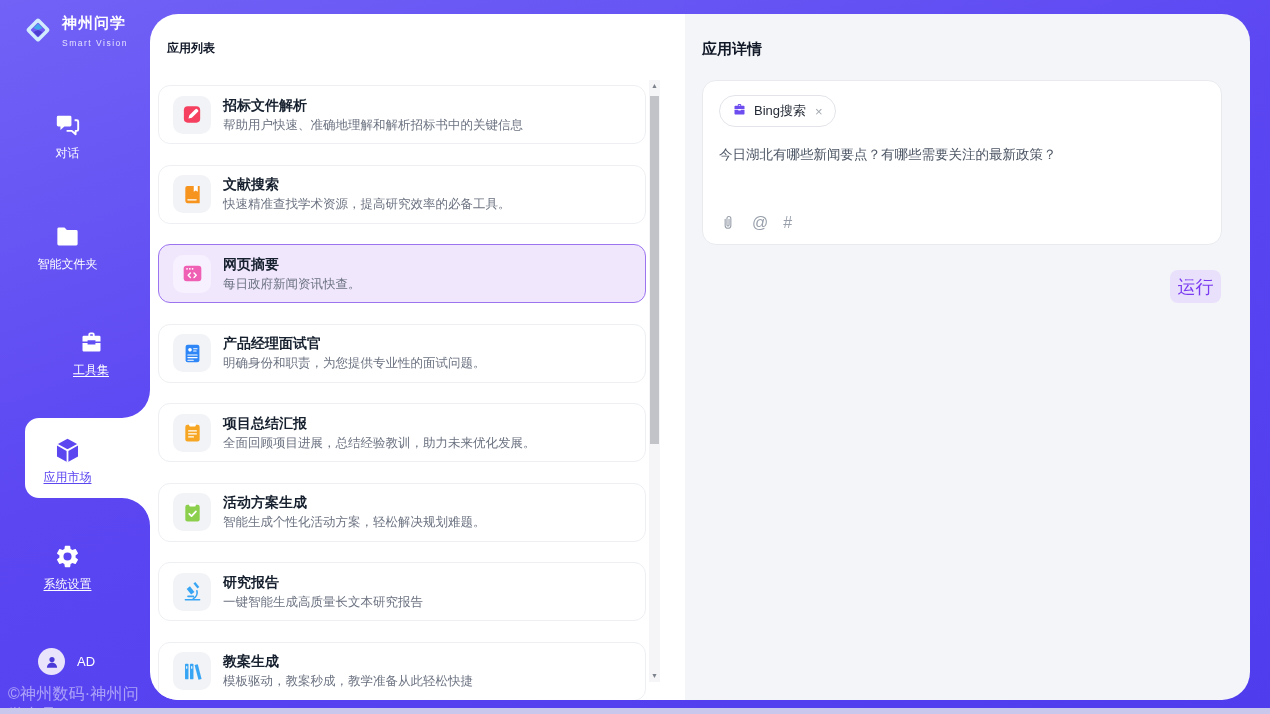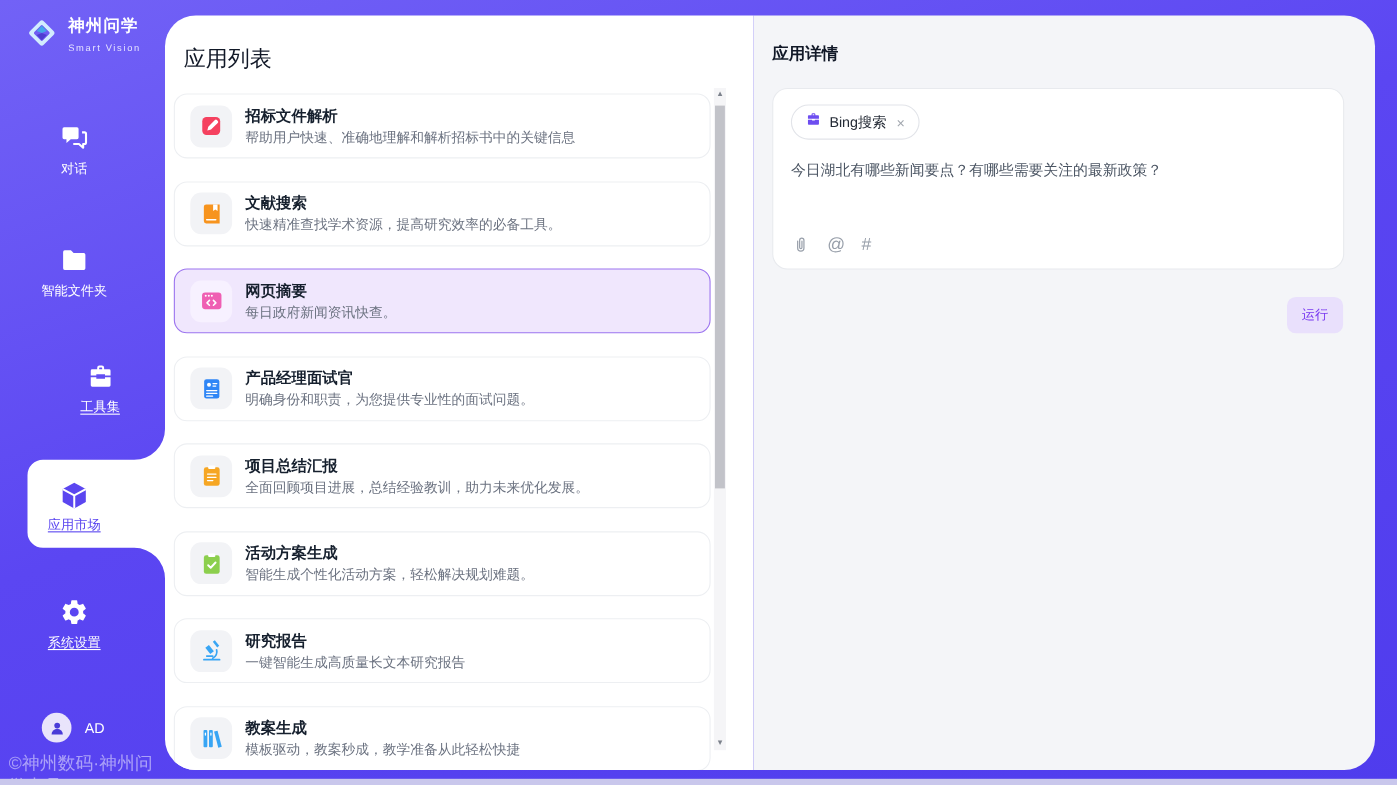--- a/index.html
+++ b/index.html
@@ -20,21 +20,21 @@
   .nav-item.active .nlabel{color:#5b46f0;}
   .bubble-svg{position:absolute;left:22px;top:390px;}
   .user-row{position:absolute;left:38px;top:648px;display:flex;align-items:center;gap:12px;cursor:pointer;}
   .avatar{width:27px;height:27px;border-radius:50%;background:#e9e4fb;display:flex;align-items:center;justify-content:center;}
   .user-name{color:#fff;font-size:13px;}
   .copyright{position:absolute;left:8px;top:684px;width:140px;color:rgba(255,255,255,.5);font-size:16px;letter-spacing:.2px;}
 
   
   .list-panel{position:absolute;left:150px;top:14px;width:535px;height:686px;background:#fff;
     border-radius:28px 0 0 28px;overflow:hidden;}
-  .panel-title{position:absolute;left:17px;top:26px;font-size:20px;font-weight:400;color:#111827;}
+  .panel-title{position:absolute;left:17px;top:26px;font-size:12px;font-weight:700;color:#111827;}
   .cards{position:absolute;left:0;top:0;width:100%;height:100%;}
   .app-card{position:absolute;left:8px;width:488px;height:59px;background:#fff;border:1px solid #edeff2;
     border-radius:12px;display:flex;align-items:center;padding:0 14px;gap:12px;cursor:pointer;}
   .app-card.selected{background:#f0e7fd;border:1.5px solid #9c74ef;}
   .app-ic{width:38px;height:38px;border-radius:10px;background:#f2f3f6;display:flex;align-items:center;justify-content:center;flex:0 0 38px;}
   .app-card.selected .app-ic{background:#f7f1ff;}
   .app-ic svg{width:23px;height:23px;}
   .app-tx{min-width:0;}
   .app-name{font-size:14px;font-weight:700;color:#16202e;line-height:18px;}
   .app-desc{font-size:12.5px;color:#6b7280;line-height:17px;margin-top:3px;white-space:nowrap;}
@@ -51,21 +51,21 @@
   .prompt-card{position:absolute;left:17px;top:66px;width:520px;height:165px;background:#fff;
     border:1px solid #e8eaee;border-radius:14px;}
   .tool-tag{position:absolute;left:16px;top:14px;height:32px;display:inline-flex;align-items:center;gap:7px;
     background:#fff;border:1px solid #e2e4e9;border-radius:16px;padding:0 12px;cursor:pointer;}
   .tool-tag .tlabel{font-size:13px;color:#252b36;}
   .tool-tag .tclose{font-size:13px;color:#a2a7af;margin-left:2px;cursor:pointer;}
   .query{position:absolute;left:16px;top:64px;width:480px;font-size:13.5px;color:#4b5563;line-height:19px;cursor:text;}
   .attach-row{position:absolute;left:16px;bottom:12px;display:flex;align-items:center;gap:15px;}
   .attach-row .a-ic{color:#99a0ab;font-size:16px;cursor:pointer;display:flex;align-items:center;}
   .run-btn{position:absolute;left:485px;top:256px;width:51px;height:33px;border:none;border-radius:8px;
-    background:#e9e0fc;color:#7a3bf0;font-size:12px;cursor:pointer;}
+    background:#e9e0fc;color:#7a3bf0;font-size:18px;cursor:pointer;}
 </style>
 </head>
 <body>
 
 <div class="stage">
 
   <div class="sidebar">
     <div class="brand">
       <span>
         <svg viewBox="0 0 32 32" width="32" height="32">

